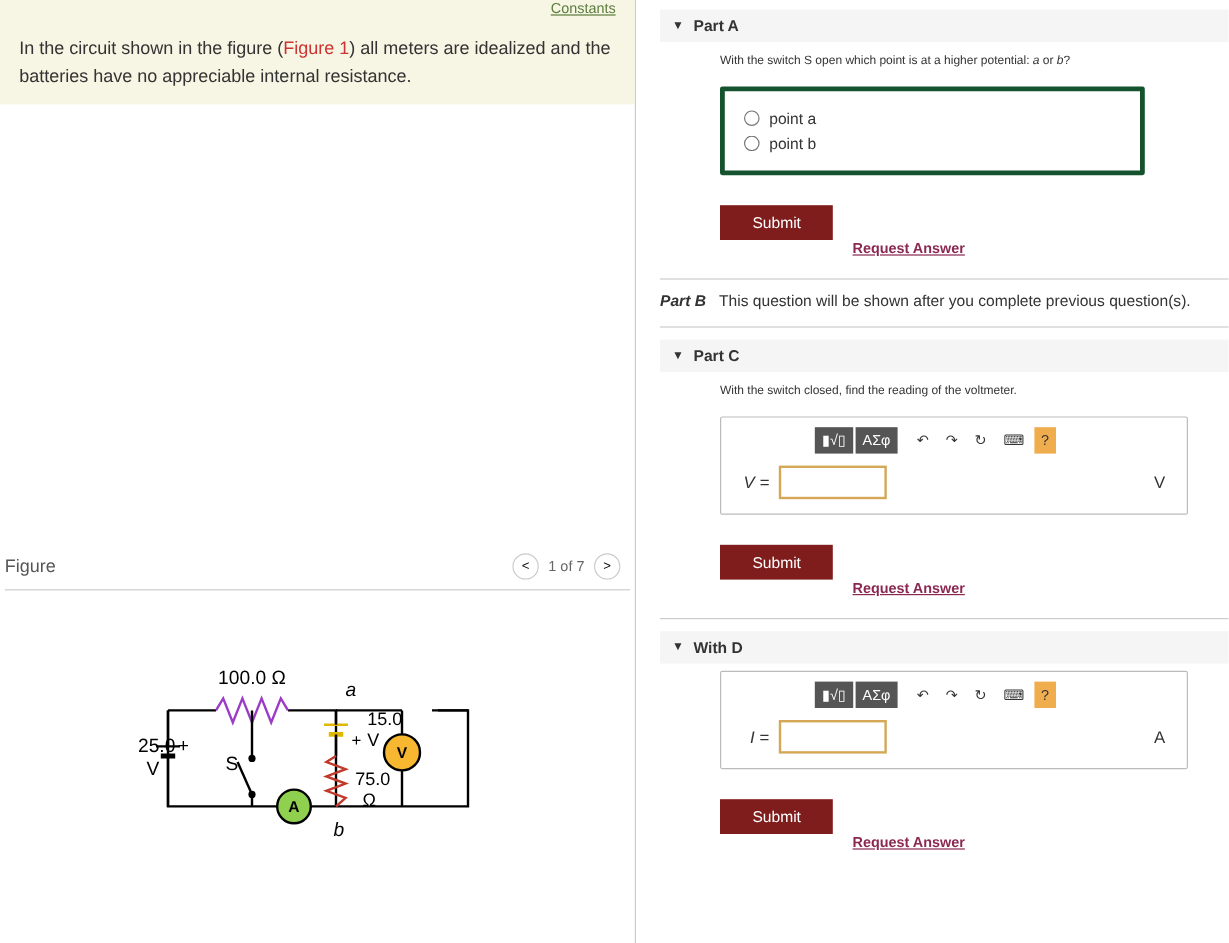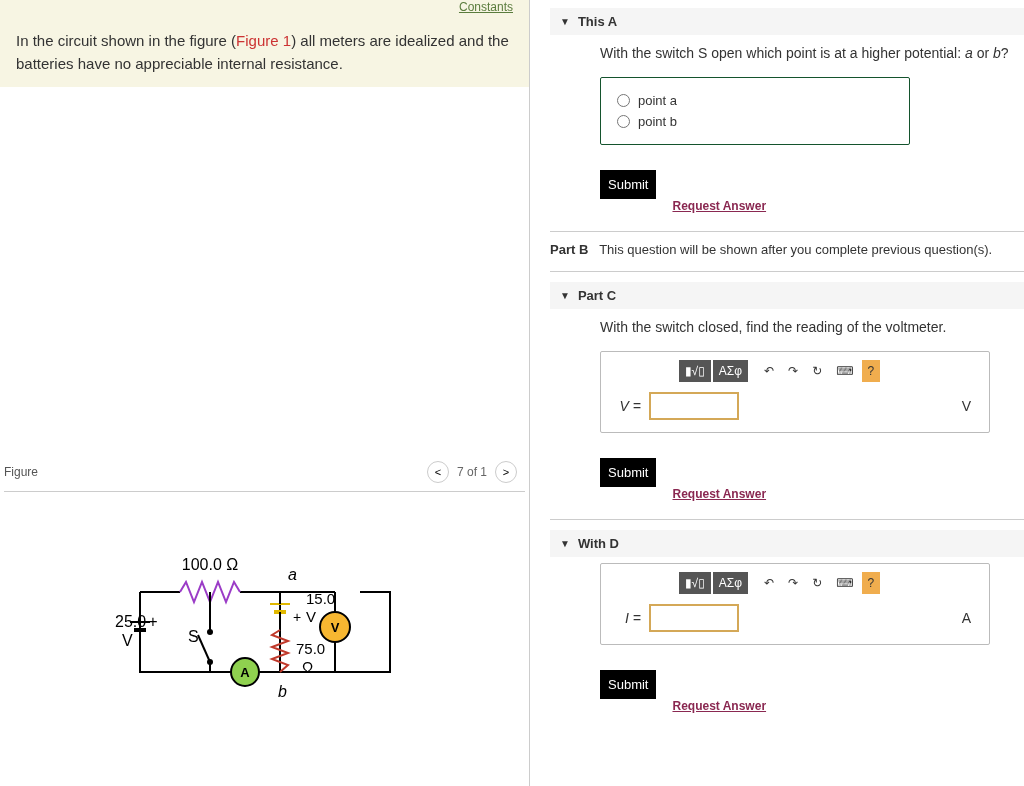--- a/index.html
+++ b/index.html
@@ -5,38 +5,38 @@
 * { box-sizing: border-box; margin: 0; padding: 0; }
 body { font-family: Arial, sans-serif; font-size: 13px; color: #333; display: flex; width: 1024px; height: 786px; background: #fff; }
 .left-panel { width: 530px; padding: 0; border-right: 1px solid #ccc; }
 .right-panel { width: 494px; padding: 8px 0 8px 20px; overflow: hidden; }
 .problem-header { background: #f7f5e3; padding: 12px 16px; position: relative; }
 .constants-link { position: absolute; right: 16px; top: 0; color: #5a7c3d; text-decoration: underline; font-size: 12px; cursor: pointer; }
 .problem-text { font-size: 15px; line-height: 1.5; margin-top: 18px; }
 .fig-ref { color: #c33; }
 .figure-section { margin-top: 370px; padding: 0 4px; }
 .figure-header { display: flex; justify-content: space-between; align-items: center; padding: 4px 8px 8px 0; border-bottom: 1px solid #ccc; }
-.figure-title { font-size: 12px; color: #555; }
+.figure-title { font-size: 15px; color: #555; }
 .nav-controls { display: flex; align-items: center; gap: 8px; font-size: 12px; color: #666; }
 .nav-btn { width: 22px; height: 22px; border: 1px solid #ccc; border-radius: 50%; background: #fff; display: flex; align-items: center; justify-content: center; cursor: pointer; font-size: 11px; }
 .circuit-svg { margin: 30px auto 0; display: block; }
 .part-block { margin-bottom: 18px; }
 .part-header { background: #f5f5f5; padding: 6px 10px; font-weight: bold; font-size: 13px; display: flex; align-items: center; gap: 8px; }
 .chev { font-size: 10px; }
-.part-question { padding: 10px 0 10px 50px; font-size: 14px; }
+.part-question { padding: 10px 0 10px 50px; font-size: 10px; }
 .part-question .it { font-style: italic; }
-.radio-box { border: 1px solid #14532d; border-radius: 2px; padding: 12px 16px; margin: 6px 0 10px 50px; width: 310px; }
+.radio-box { border: 4px solid #14532d; border-radius: 2px; padding: 12px 16px; margin: 6px 0 10px 50px; width: 354px; }
 .radio-row { display: flex; align-items: center; gap: 8px; padding: 3px 0; font-size: 13px; }
 .radio-row input { margin: 0; }
 .submit-row { margin: 8px 0 4px 50px; display: flex; align-items: center; gap: 16px; }
-.submit-btn { background: #000000; color: #fff; border: none; padding: 7px 8px; font-size: 13px; cursor: pointer; }
+.submit-btn { background: #7f1d1d; color: #fff; border: none; padding: 7px 27px; font-size: 13px; cursor: pointer; }
 .req-link { color: #8a2851; text-decoration: underline; font-size: 12px; cursor: pointer; font-weight: bold; margin-top: 44px; }
 .hr { border: none; border-top: 1px solid #ccc; margin: 14px 0 10px 0; }
 .partb-text { font-size: 13px; padding: 0 0 0 0; }
-.partb-text b { font-weight: bold; }
+.partb-text b { font-weight: bold; font-style: italic; }
 .input-box { border: 1px solid #bbb; border-radius: 2px; margin: 6px 0 10px 50px; width: 390px; padding: 0; }
 .toolbar { display: flex; align-items: center; gap: 2px; padding: 8px 10px 6px 78px; }
 .tool-btn { background: #555; color: #fff; padding: 4px 6px; font-size: 12px; border: none; cursor: pointer; display: inline-flex; align-items: center; }
 .tool-btn.light { background: transparent; color: #333; }
 .sp { width: 6px; }
 .input-row { display: flex; align-items: center; padding: 4px 12px 12px 12px; gap: 8px; }
 .var-label { font-style: italic; font-size: 14px; width: 28px; text-align: right; }
 .eq-input { border: 2px solid #d4a857; background: #fff; height: 28px; width: 90px; }
 .unit { margin-left: auto; font-size: 14px; padding-right: 6px; }
 .q-orange { background: #f0ad4e; color: #333; }
@@ -50,21 +50,21 @@
     <p class="problem-text">
       <span>In the circuit shown in the figure (</span><span class="fig-ref">Figure 1</span><span>) all meters are idealized and the batteries have no appreciable internal resistance.</span>
     </p>
   </div>
 
   <div class="figure-section">
     <div class="figure-header">
       <span class="figure-title">Figure</span>
       <div class="nav-controls">
         <button class="nav-btn">&lt;</button>
-        <span>7 of 1</span>
+        <span>1 of 7</span>
         <button class="nav-btn">&gt;</button>
       </div>
     </div>
     <svg class="circuit-svg" width="310" height="200" viewBox="0 0 310 200">
       <g stroke="#000" stroke-width="2" fill="none">
         <path d="M 30 70 L 30 150 L 280 150 L 280 70 L 250 70"></path>
         <path d="M 30 70 L 70 70"></path>
         <path d="M 130 70 L 170 70 L 170 150" stroke="#000"></path>
         <path d="M 170 70 L 195 70"></path>
         <path d="M 255 70 L 280 70"></path>
@@ -117,21 +117,21 @@
       <text x="168" y="175" font-size="16" font-style="italic">b</text>
     </svg>
   </div>
 </div>
 
 <div class="right-panel">
 
   <div class="part-block">
     <div class="part-header">
       <span class="chev">▼</span>
-      <span>This A</span>
+      <span>Part A</span>
     </div>
     <div class="part-question">
       <span>With the switch S open which point is at a higher potential: </span><span class="it">a</span><span> or </span><span class="it">b</span><span>?</span>
     </div>
     <div class="radio-box">
       <label class="radio-row">
         <input type="radio" name="pa" style="">
           <span><span>point </span><span class="it">a</span></span>
       </label>
       <label class="radio-row">

